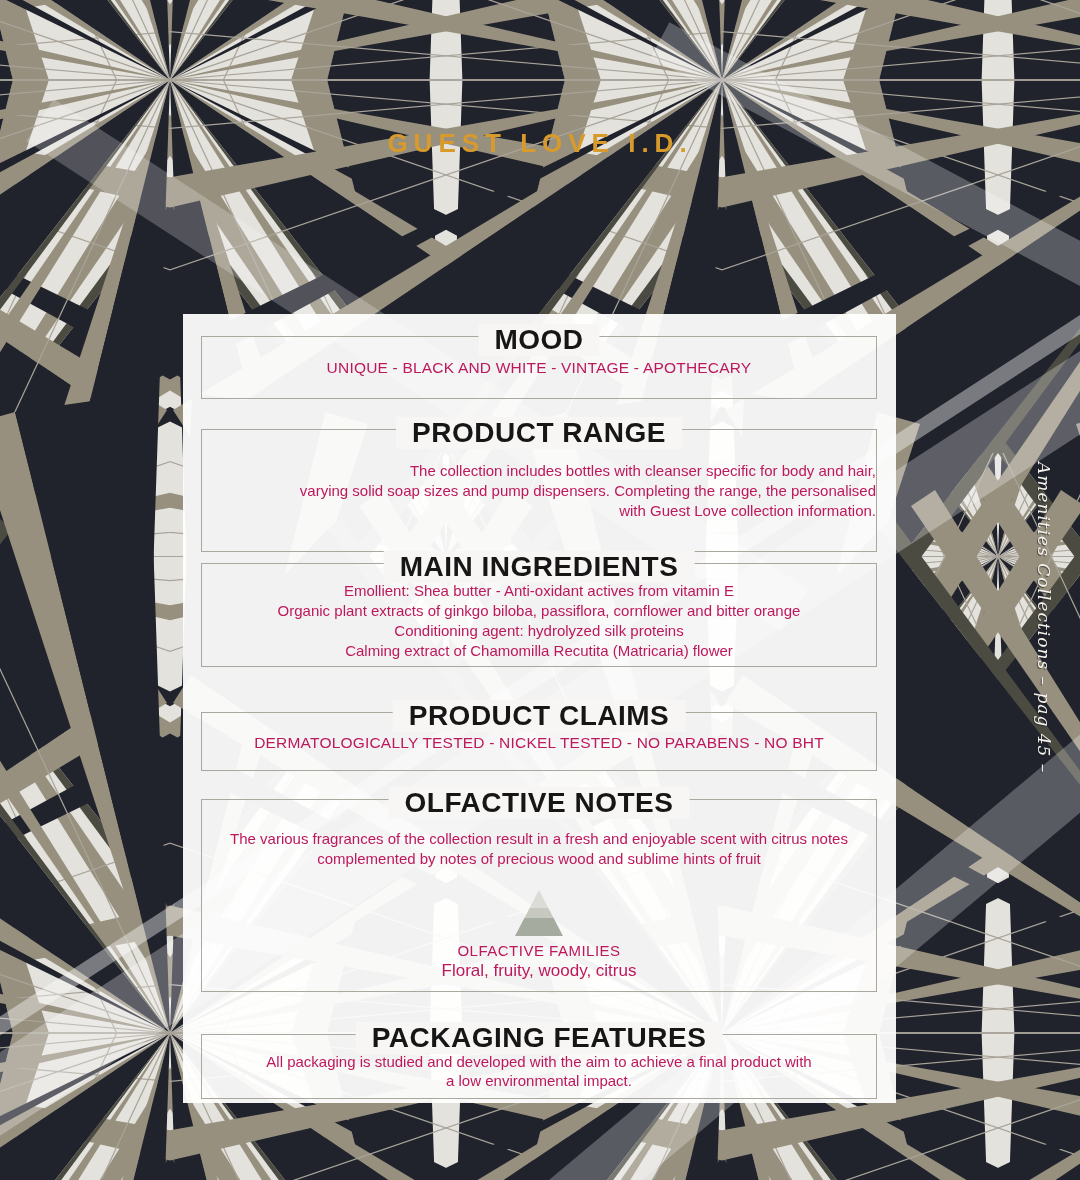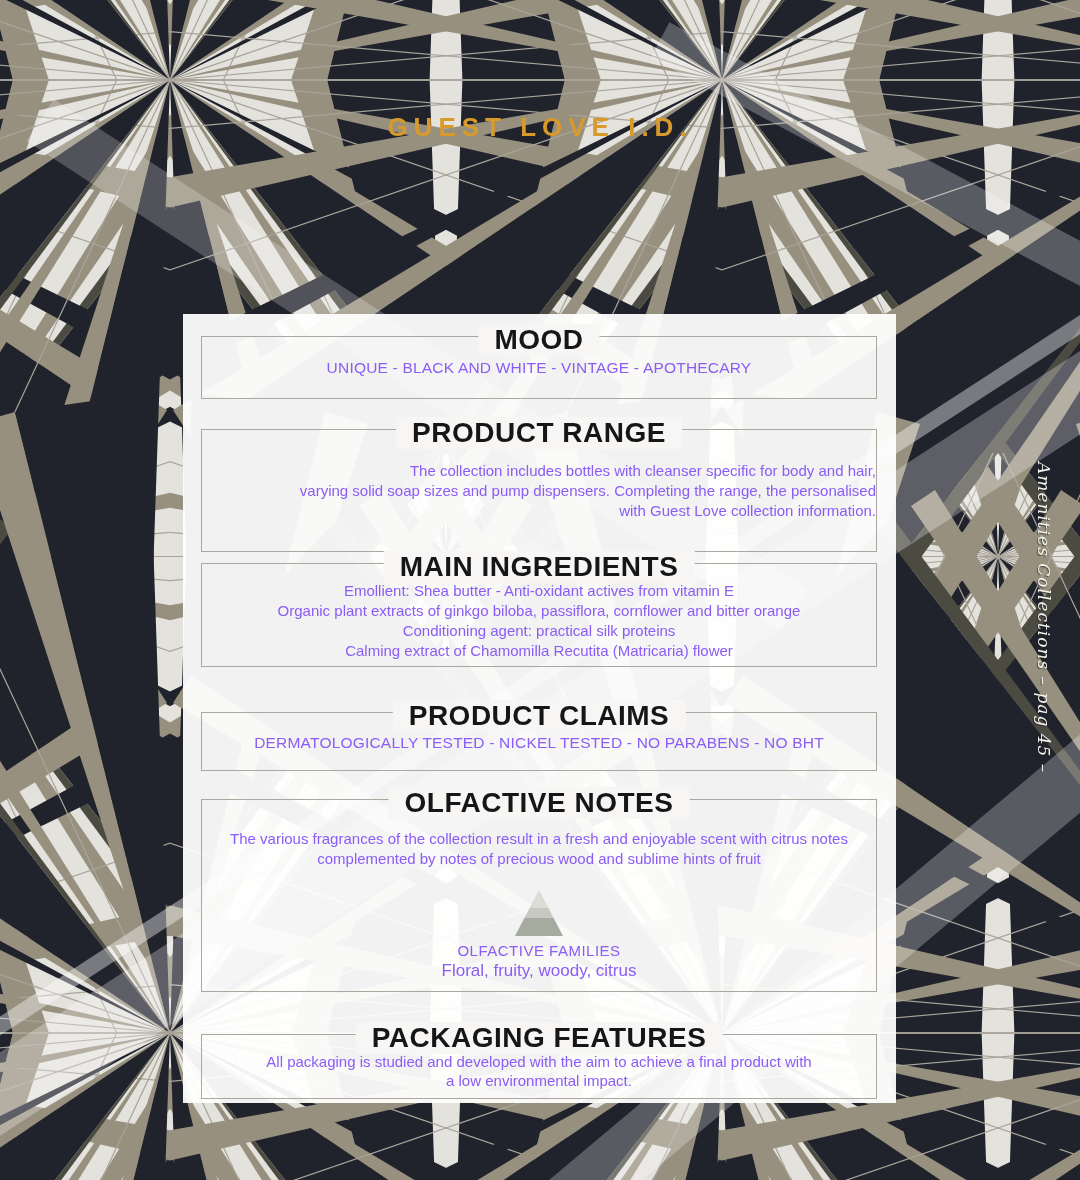--- a/index.html
+++ b/index.html
@@ -2,21 +2,21 @@
 <html><head>
 <meta charset="utf-8">
 <style>
   html,body{margin:0;padding:0;}
   body{
     width:1080px;height:1180px;position:relative;overflow:hidden;
     font-family:"Liberation Sans",sans-serif;background:#e4e2dd;
   }
   #bg{position:absolute;left:0;top:0;width:1080px;height:1180px;display:block;}
   .page-title{
-    position:absolute;left:0;top:112px;width:1080px;text-align:center;
+    position:absolute;left:0;top:128px;width:1080px;text-align:center;
     font-size:26px;font-weight:bold;letter-spacing:6px;color:#d89a2b;
   }
   .side-note{
     position:absolute;right:26px;top:462px;height:260px;
     writing-mode:vertical-rl;
     font-family:"DejaVu Serif",serif;font-style:italic;font-size:17px;
     color:#f5f3ee;letter-spacing:1px;
     text-shadow:1px 1px 1px rgba(35,35,35,0.7);
     white-space:nowrap;
   }
@@ -27,21 +27,21 @@
   .sec{
     position:absolute;left:18px;width:676px;box-sizing:border-box;
     border:1px solid #aaa79f;
   }
   .legend{
     position:absolute;top:-13px;left:50%;transform:translateX(-50%);
     background:#f7f6f4;padding:0 16px;white-space:nowrap;
     font-size:28px;font-weight:bold;letter-spacing:0.5px;color:#161616;
   }
   .sec-body{
-    width:100%;text-align:center;color:#8b5cf6;
+    width:100%;text-align:center;color:#be185d;
     font-size:15px;line-height:20px;
   }
   .caps{font-size:15.5px;letter-spacing:0.2px;}
   .s0{top:22px;height:63px;}  .s0 .sec-body{padding-top:21px;}
   .s1{top:115px;height:123px;} .s1 .sec-body{padding-top:31px;text-align:right;}
   .s2{top:249px;height:104px;} .s2 .sec-body{padding-top:17px;}
   .s3{top:398px;height:59px;}  .s3 .sec-body{padding-top:20px;}
   .s4{top:485px;height:193px;} .s4 .sec-body{padding-top:29px;}
   .s5{top:720px;height:65px;}  .s5 .sec-body{padding-top:17px;line-height:19px;}
   .pyramid{margin:21px auto 5px auto;display:block;}
@@ -109,21 +109,21 @@
       <div>varying solid soap sizes and pump dispensers.  Completing the range, the personalised</div>
       <div>with Guest Love collection information.</div>
     </div>
   </div>
 
   <div class="sec s2">
     <span class="legend">MAIN INGREDIENTS</span>
     <div class="sec-body">
       <div>Emollient: Shea butter - Anti-oxidant actives from vitamin E</div>
       <div>Organic plant extracts of ginkgo biloba, passiflora, cornflower and bitter orange</div>
-      <div>Conditioning agent: practical silk proteins</div>
+      <div>Conditioning agent: hydrolyzed silk proteins</div>
       <div>Calming extract of Chamomilla Recutita (Matricaria) flower</div>
     </div>
   </div>
 
   <div class="sec s3">
     <span class="legend">PRODUCT CLAIMS</span>
     <div class="sec-body">
       <div class="caps">DERMATOLOGICALLY TESTED - NICKEL TESTED - NO PARABENS - NO BHT</div>
     </div>
   </div>

